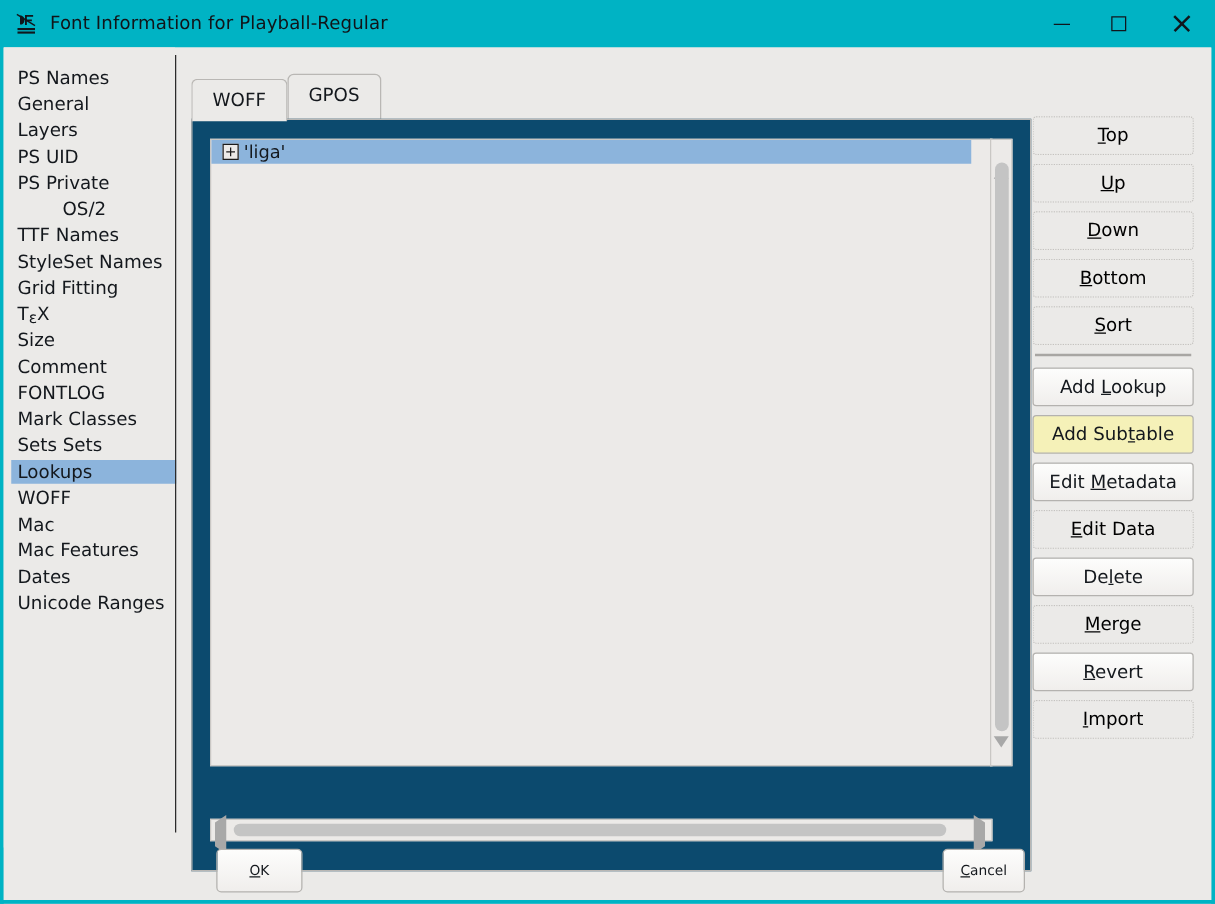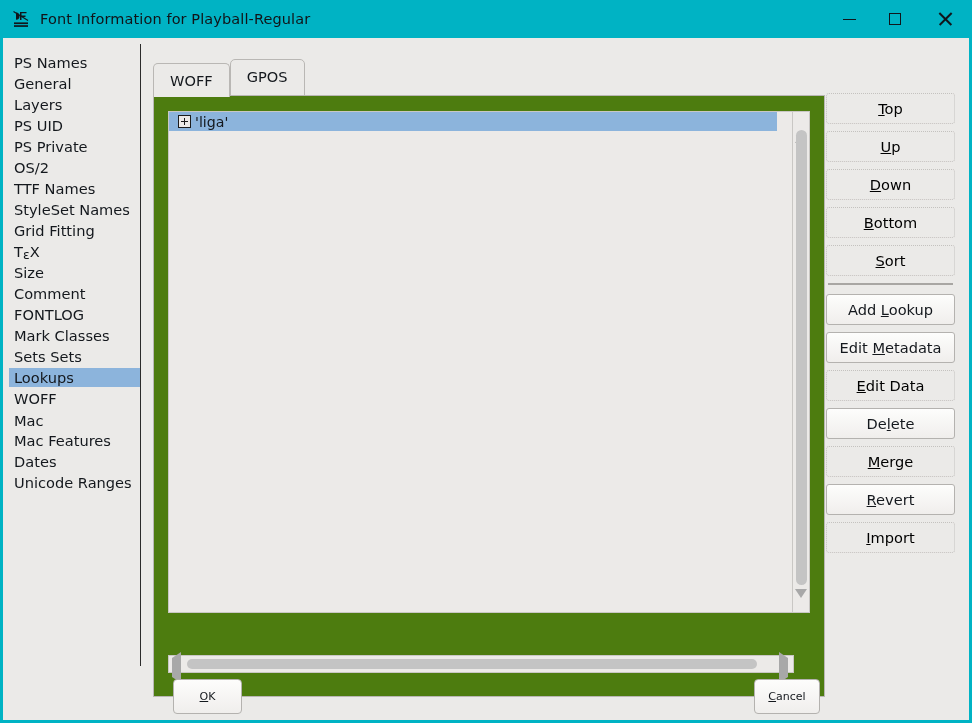--- a/index.html
+++ b/index.html
@@ -180,21 +180,21 @@
     margin-bottom: 0px;
     background: #ebeae8;
   }
   .tab-body {
     position: absolute;
     left: 0; top: 35px;
     width: 672px;
     height: 602px;
     box-sizing: border-box;
     border: 1px solid #b9b7b4;
-    background: #4d7c0f;
+    background: #0c4a6e;
   }
 
   
   .listarea {
     position: absolute;
     left: 14px; top: 15px;
     width: 626px;
     height: 502px;
     background: #eceae8;
     border: 1px solid #c9c7c4;
@@ -413,21 +413,21 @@
   </div>
 
   <div class="content">
 
     <div class="sidebar" id="sidebar">
         <div class="side-item" style="top: 15px;"><span>PS Names</span></div>
         <div class="side-item" style="top: 36px;"><span>General</span></div>
         <div class="side-item" style="top: 57px;"><span>Layers</span></div>
         <div class="side-item" style="top: 78px;"><span>PS UID</span></div>
         <div class="side-item" style="top: 99px;"><span>PS Private</span></div>
-        <div class="side-item" style="top: 120px;"><span>OS/2</span></div>
+        <div class="side-item" style="top: 120px; margin-left: 36px;"><span>OS/2</span></div>
         <div class="side-item" style="top: 141px;"><span>TTF Names</span></div>
         <div class="side-item" style="top: 162px;"><span>StyleSet Names</span></div>
         <div class="side-item" style="top: 183px;"><span>Grid Fitting</span></div>
         <div class="side-item" style="top: 204px;"><span>T<span class="tex-eps">ε</span>X</span></div>
         <div class="side-item" style="top: 225px;"><span>Size</span></div>
         <div class="side-item" style="top: 246px;"><span>Comment</span></div>
         <div class="side-item" style="top: 267px;"><span>FONTLOG</span></div>
         <div class="side-item" style="top: 288px;"><span>Mark Classes</span></div>
         <div class="side-item" style="top: 309px;"><span>Sets Sets</span></div>
         <div class="side-item selected" style="top: 330px;"><span>Lookups</span></div>
@@ -490,20 +490,23 @@
         <div class="tool-btn disabled">
           <span><span class="mn">B</span>ottom</span>
         </div>
         <div class="tool-btn disabled">
           <span><span class="mn">S</span>ort</span>
         </div>
         <div class="sep"></div>
         <div class="tool-btn enabled">
           <span>Add <span class="mn">L</span>ookup</span>
         </div>
+        <div class="tool-btn hover">
+          <span>Add Sub<span class="mn">t</span>able</span>
+        </div>
         <div class="tool-btn enabled">
           <span>Edit <span class="mn">M</span>etadata</span>
         </div>
         <div class="tool-btn disabled">
           <span><span class="mn">E</span>dit Data</span>
         </div>
         <div class="tool-btn enabled">
           <span>De<span class="mn">l</span>ete</span>
         </div>
         <div class="tool-btn disabled">

